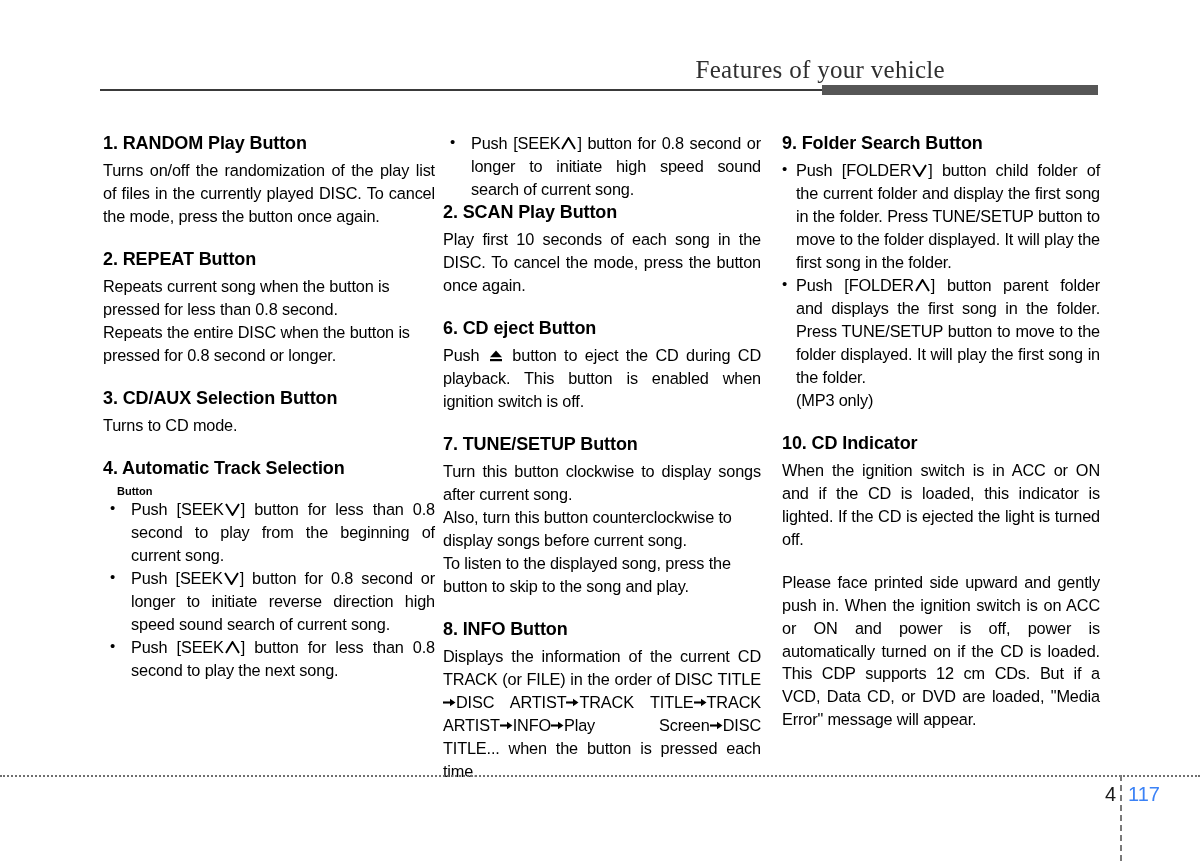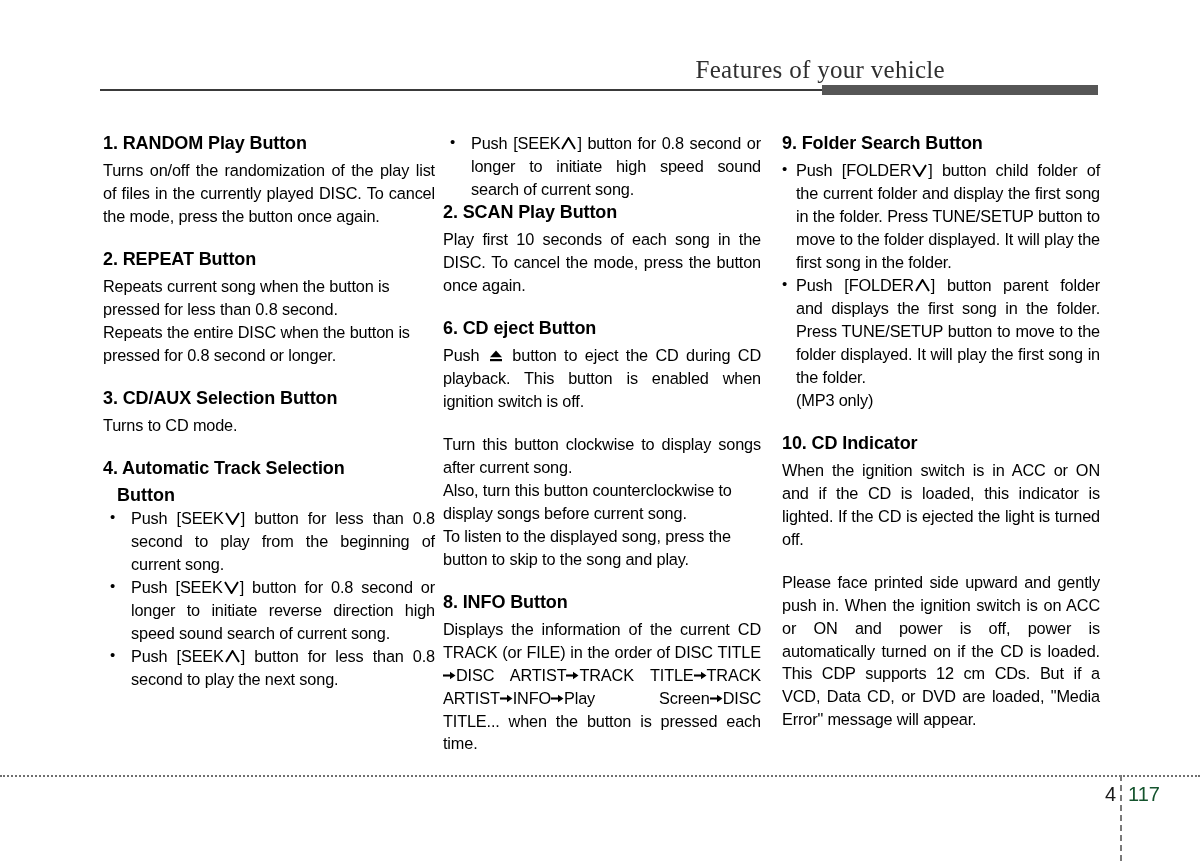--- a/index.html
+++ b/index.html
@@ -112,21 +112,21 @@
   p.note { 
     font-size: 16.3px;
     line-height: 1.41;
     margin: 0;
     padding-left: 14px;
     letter-spacing: -0.15px;
   }
 
   .indent-cont {
     padding-left: 14px;
-    font-size: 18px;
+    font-size: 11px;
     font-weight: bold;
     line-height: 1.28;
   }
 
   
   .chev {
     display: inline-block;
     width: 15px;
     height: 13px;
     position: relative;
@@ -184,21 +184,21 @@
     text-align: right;
     font-size: 20px;
     color: #1a1a1a;
     font-family: "Liberation Sans", sans-serif;
   }
   .footer-page {
     position: absolute;
     left: 1128px;
     top: 8px;
     font-size: 20px;
-    color: #14532d;
+    color: #3b82f6;
     font-family: "Liberation Sans", sans-serif;
   }
 </style>
 </head>
 <body>
 
 <div class="page-header">
   <div class="header-title">Features of your vehicle</div>
   <div class="header-rule-thin"></div>
   <div class="header-rule-thick"></div>
@@ -257,20 +257,21 @@
 
     <div class="sec">
       <h2 class="sec-title">6. CD eject Button</h2>
       <p class="body"><span>Push</span> <span class="eject"><svg width="14" height="14" viewBox="0 0 14 14">
               <path d="M7 1.5 L13 8.2 L1 8.2 Z" fill="#000"></path>
               <rect x="1" y="10" width="12" height="2.2" fill="#000"></rect>
             </svg></span> <span>button to eject the CD during CD playback. This button is enabled when ignition switch is off.</span></p>
     </div>
 
     <div class="sec">
+      <h2 class="sec-title">7. TUNE/SETUP Button</h2>
       <p class="body">Turn this button clockwise to display songs after current song.</p>
       <p class="body nojust">Also, turn this button counterclockwise to display songs before current song.</p>
       <p class="body nojust">To listen to the displayed song, press the button to skip to the song and play.</p>
     </div>
 
     <div class="sec">
       <h2 class="sec-title">8. INFO Button</h2>
       <p class="body"><span>Displays the information of the current CD TRACK (or FILE) in the order of DISC TITLE</span><span class="rarrow"><svg width="13" height="11" viewBox="0 0 13 11">
               <path d="M0 5.5 L9 5.5" stroke="#000" stroke-width="2.1"></path>
               <path d="M7 1.8 L12.5 5.5 L7 9.2 Z" fill="#000"></path>

